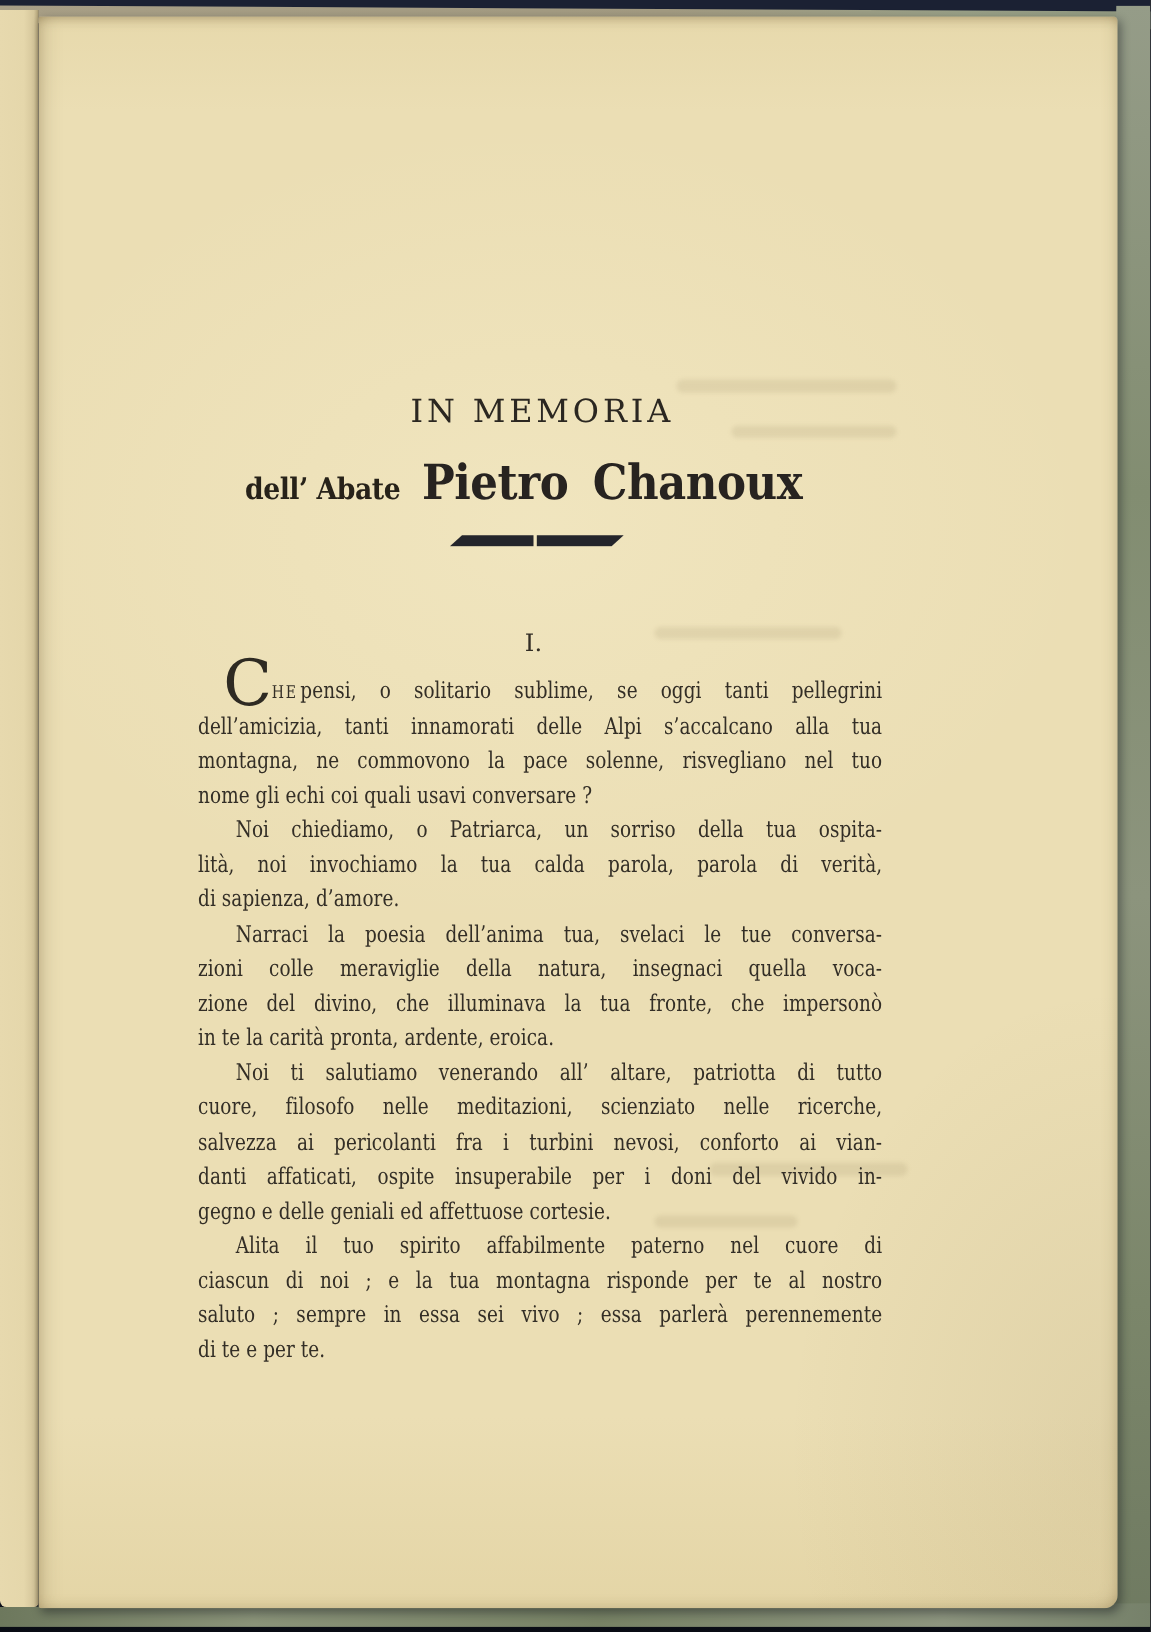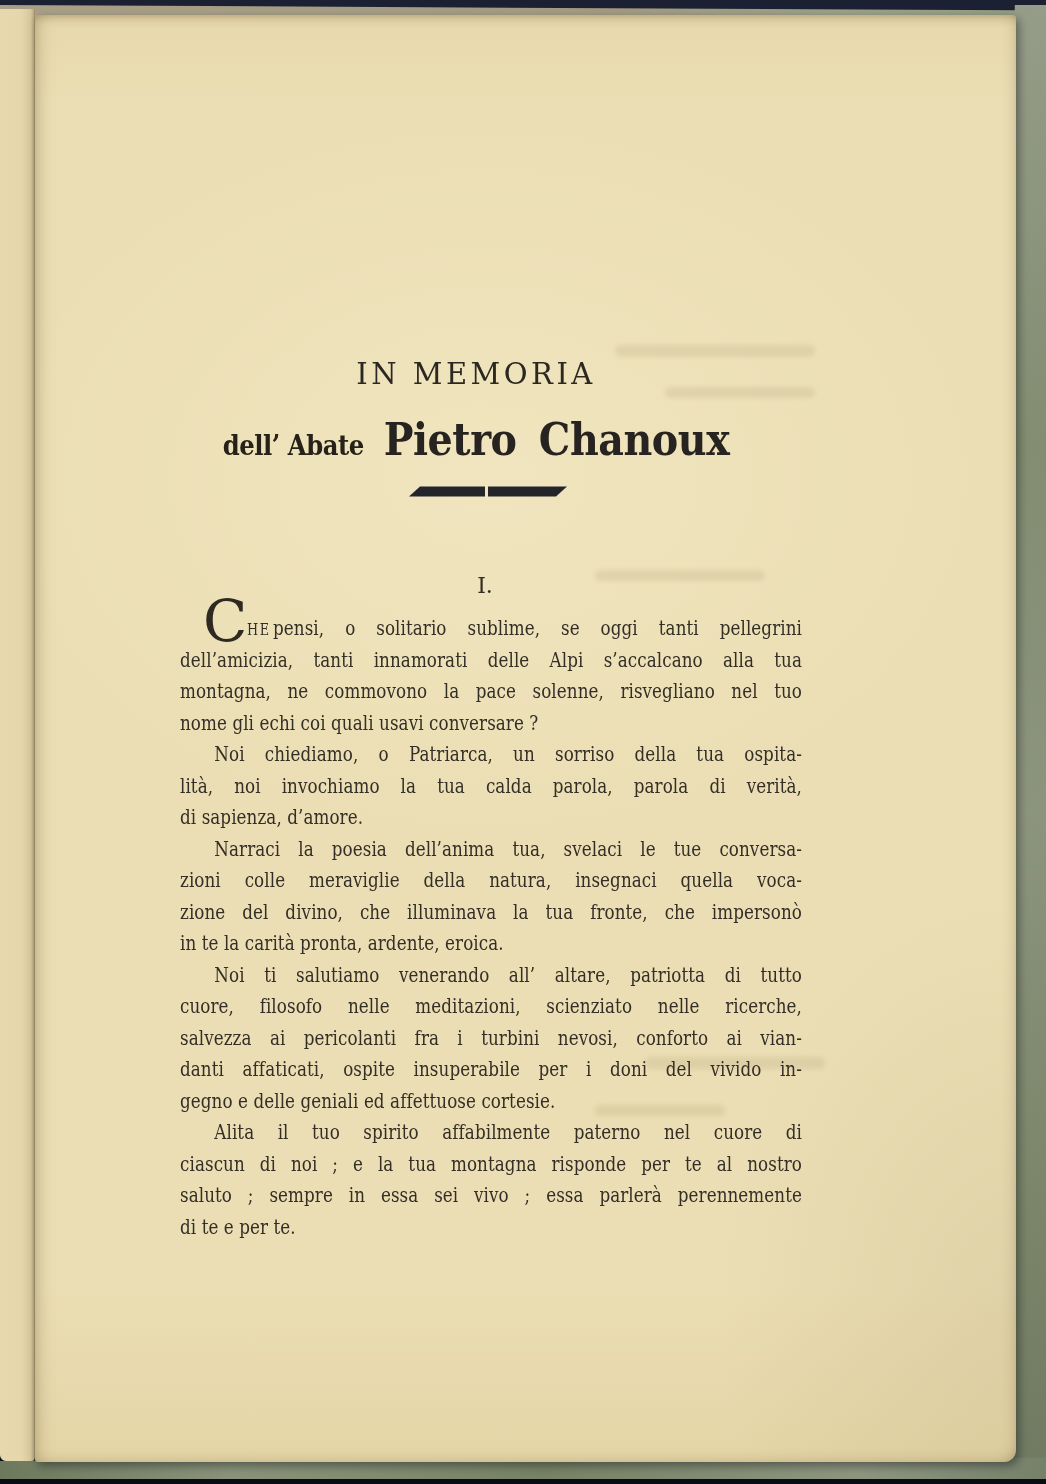--- a/index.html
+++ b/index.html
@@ -33,21 +33,21 @@
         box-shadow:
           inset 0 9px 12px -9px rgba(110,90,50,.55),
           inset 12px 0 20px -14px rgba(105,85,45,.55),
           inset -9px -7px 16px -12px rgba(110,90,50,.45),
           3px 4px 9px rgba(10,12,20,.4);}
 
   
   .ghost{position:absolute;background:rgba(125,105,62,.12);filter:blur(2px);border-radius:6px;}
 
   
-  .kicker{position:absolute;left:145px;top:342px;width:622px;height:34px;
+  .kicker{position:absolute;left:162px;top:342px;width:622px;height:34px;
           text-align:center;transform:translateX(-15px);
           font-size:29px;line-height:34px;letter-spacing:3.5px;color:#2b2721;}
   .namerow{position:absolute;left:145px;top:399px;width:622px;height:58px;
            display:flex;justify-content:center;align-items:baseline;gap:22px;
            transform:translateX(-15px) scaleX(.9);}
   .abate{font-size:27px;font-weight:bold;letter-spacing:-.5px;color:#272219;white-space:nowrap;}
   .bigname{font-size:44px;font-weight:bold;word-spacing:10px;letter-spacing:-.5px;color:#272320;white-space:nowrap;}
   .divider{position:absolute;left:145px;top:471px;width:622px;text-align:center;transform:translateX(-3px);line-height:0;}
   .section{position:absolute;left:145px;top:556px;width:622px;text-align:center;transform:translateX(-6px);
            font-size:22px;line-height:30px;color:#322d25;}

